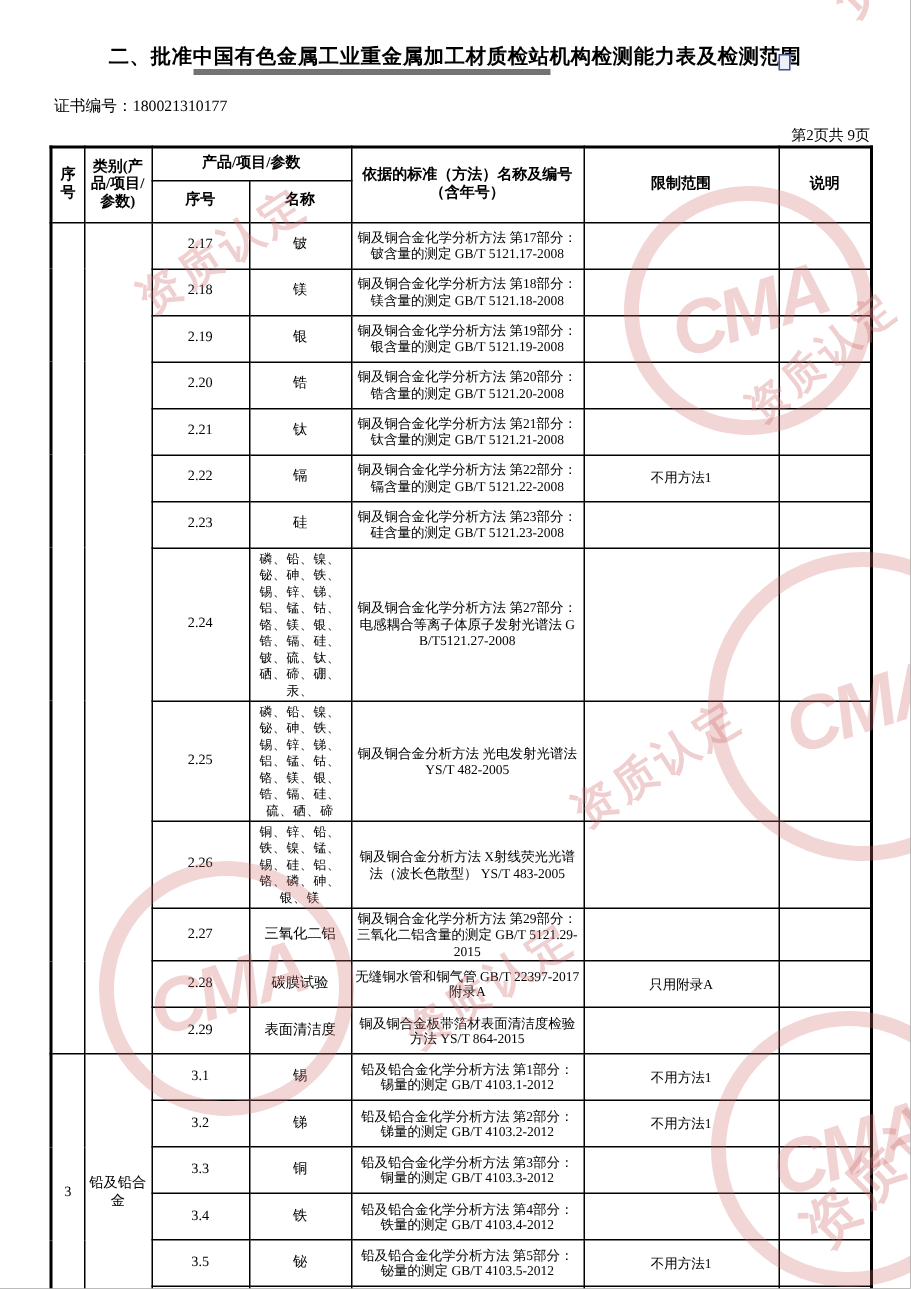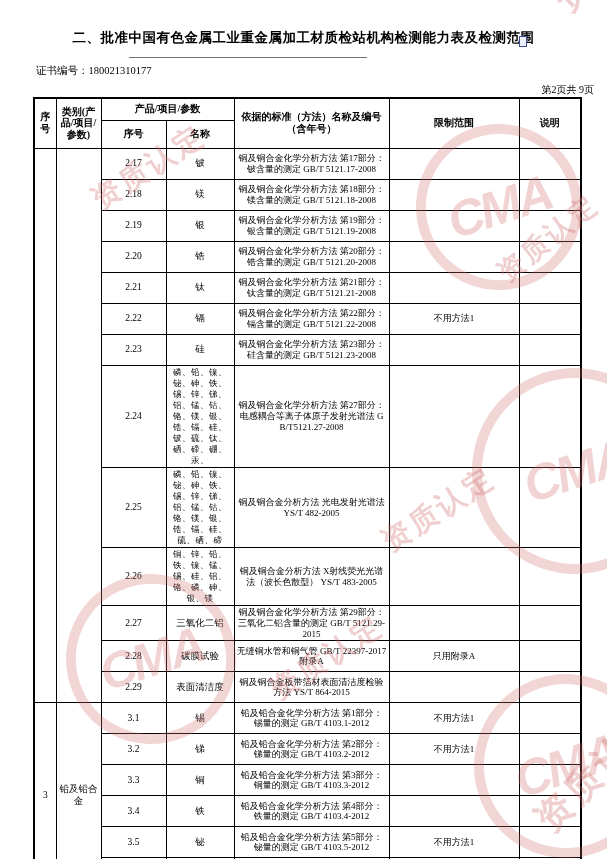--- a/index.html
+++ b/index.html
@@ -4,25 +4,25 @@
 <style>
   html,body{margin:0;padding:0;background:#888;}
   .page{
     position:relative;width:607px;height:859px;margin:0 auto;background:#ffffff;
     overflow:hidden;font-family:"Liberation Serif","DejaVu Serif",serif;color:#000;
   }
   .doc-title{
     position:absolute;top:29px;left:0;width:100%;text-align:center;
     font-size:13.5px;font-weight:bold;letter-spacing:0.5px;white-space:nowrap;
   }
-  .doc-title .u{border-bottom:1px solid #737373;padding-bottom:12px;}
+  .doc-title .u{border-bottom:4px solid #737373;padding-bottom:1px;}
   .meta{position:absolute;left:36px;font-size:10.5px;}
   .meta.cert{top:52px;margin-top:12px;}
   .meta.addr{top:71px;}
-  .pagenum{position:absolute;right:13px;top:83px;font-size:10px;}
+  .pagenum{position:absolute;right:27px;top:83px;font-size:10px;}
 
   table.cap{
     position:absolute;left:33px;top:97px;width:547px;
     border-collapse:collapse;table-layout:fixed;
     font-size:9px;line-height:1.18;
     border:2px solid #000;
   }
   table.cap th,table.cap td{
     border:1px solid #000;text-align:center;vertical-align:middle;
     padding:1px 2px;word-break:break-all;overflow:hidden;

